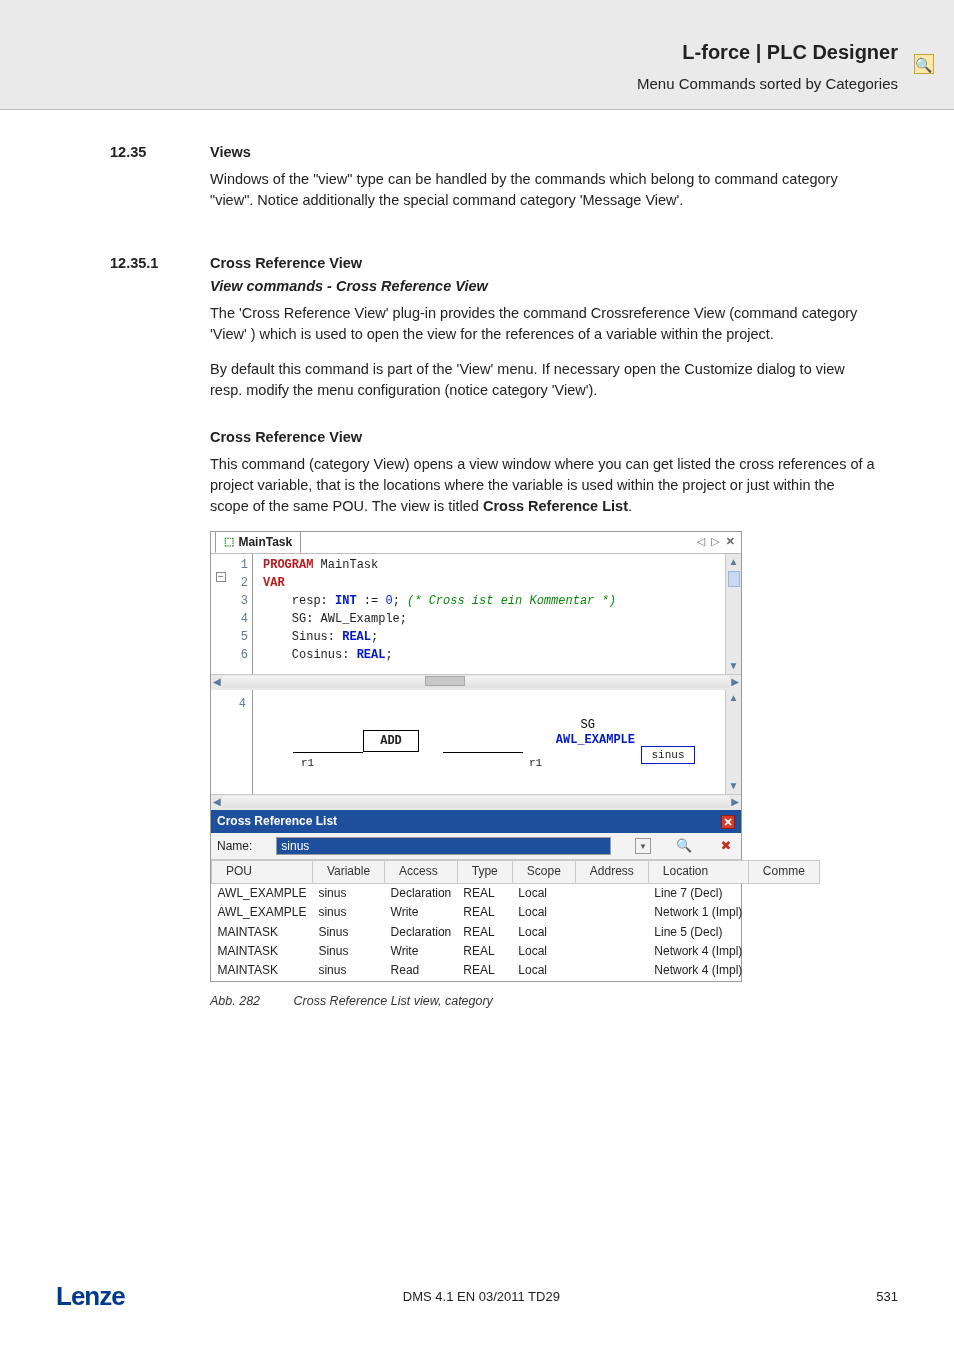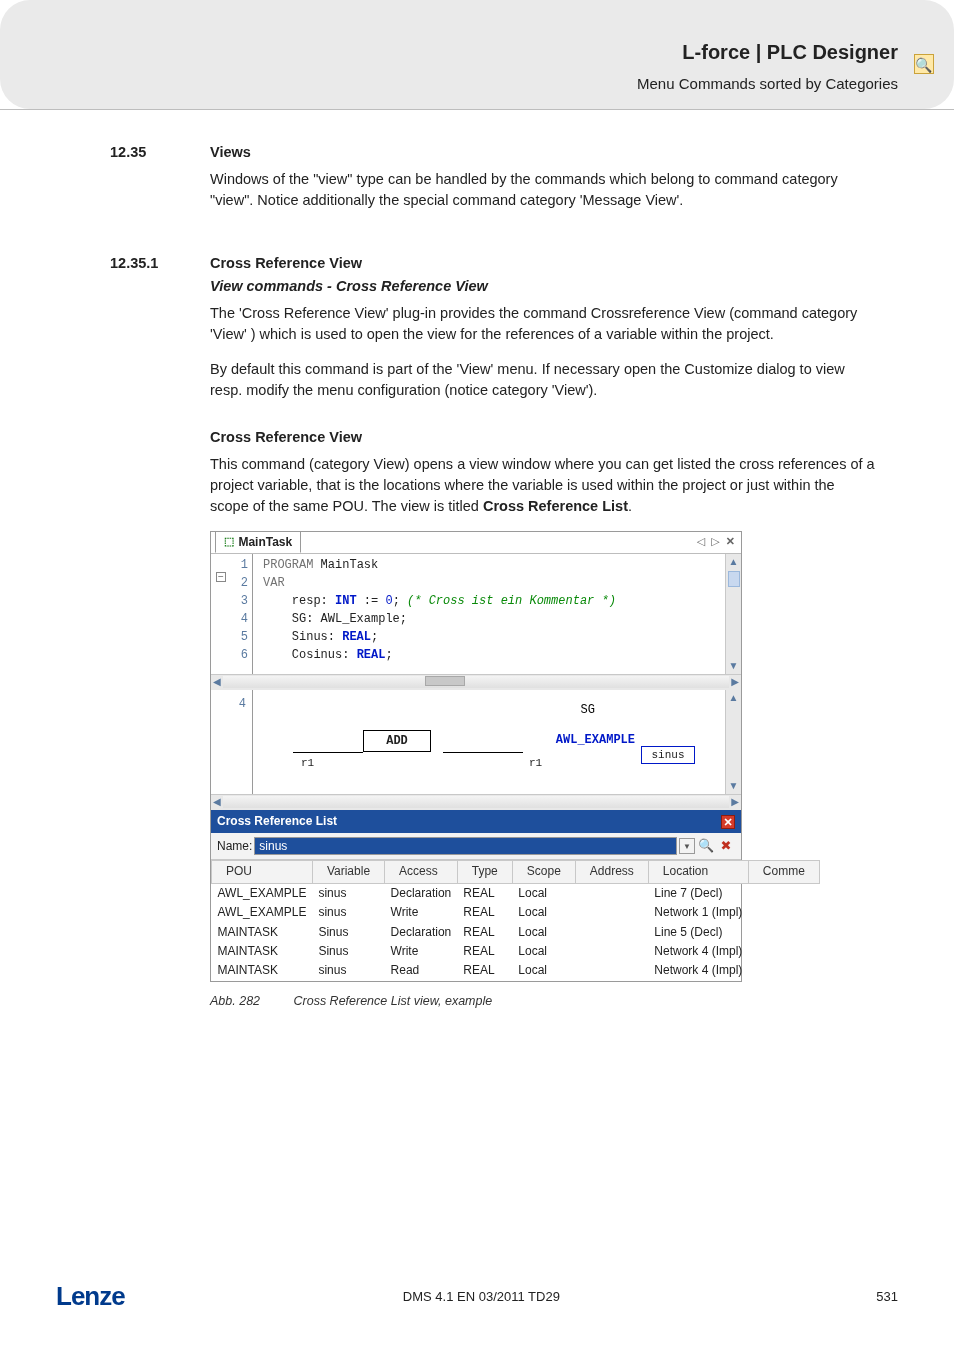--- a/index.html
+++ b/index.html
@@ -15,21 +15,20 @@
     background: #fff;
     width: 100%;
     min-height: 1350px;
     position: relative;
     padding-bottom: 120px;
   }
   .top-band {
     background: #eaeaea;
     padding: 38px 56px 14px 56px;
     text-align: right;
-    border-radius: 30px;
   }
   .top-band .title { font-weight: 700; font-size: 20px; }
   .top-band .sub { font-size: 15px; margin-top: 6px; }
   .top-rule { border: 0; border-top: 1px solid #bdbdbd; margin: 0; }
 
   .content { padding: 26px 78px 10px 110px; }
   .sec-row { display: flex; align-items: baseline; margin-top: 6px; }
   .sec-num { width: 100px; font-weight: 700; font-size: 14.5px; }
   .sec-num-sub { width: 100px; font-weight: 700; font-size: 14.5px; }
   .sec-title { font-weight: 700; font-size: 14.5px; }
@@ -88,21 +87,21 @@
   .gutter div { height: 18px; }
   .code {
     flex: 1;
     font-family: "Courier New", monospace;
     padding: 2px 6px 0 10px;
     white-space: pre;
     line-height: 18px;
     overflow: hidden;
     position: relative;
   }
-  .kw { color: #737373; font-weight: 400; }
+  .kw { color: #b91c1c; font-weight: 700; }
   .kw2 { color: #0018c8; font-weight: 700; }
   .num { color: #0018c8; }
   .cmt { color: #0a8a0a; font-style: italic; }
   .vscroll {
     width: 16px;
     background: #e8e8e8;
     display:flex; flex-direction: column; justify-content: space-between; align-items:center;
     border-left: 1px solid #c8c8c8;
     color:#5a7aa0;
     font-size:10px;
@@ -131,26 +130,26 @@
     color:#5a7aa0;
     font-family:"Courier New",monospace;
     text-align:right;
     padding: 6px 6px 0 0;
   }
   .diagram .diag-body {
     flex:1;
     position: relative;
     font-family: "Courier New", monospace;
   }
-  .sg { position:absolute; top:12px; right:130px; font-size:12px; color:#000;}
+  .sg { position:absolute; top:27px; right:130px; font-size:12px; color:#000;}
   .awl { position:absolute; top:42px; right:90px; color:#0018c8; font-weight:700; font-size:12px;}
   .addbox {
     position:absolute;
     left: 110px; top: 40px;
-    width: 68px; height: 22px;
+    width: 56px; height: 22px;
     border: 1px solid #000;
     text-align:center;
     font-weight:700;
     line-height:20px;
     font-size:12px;
   }
   .wire1 { position:absolute; left: 40px; top: 62px; width:70px; border-top:1px solid #000;}
   .wire1b{ position:absolute; left: 190px; top: 62px; width:80px; border-top:1px solid #000;}
   .r1a { position:absolute; left:48px; top:66px; font-size:11px;}
   .r1b { position:absolute; left:276px; top:66px; font-size:11px;}
@@ -185,21 +184,21 @@
     color:#fff;
     text-align:center;
     line-height:12px;
     font-size:11px;
     font-weight:700;
   }
   .crl-toolbar {
     display:flex;
     align-items:center;
     padding: 4px 6px;
-    gap:2px;
+    gap:24px;
     background:#f3f3f3;
     border-bottom:1px solid #c8c8c8;
   }
   .crl-toolbar input {
     flex:1;
     background:#1e4f9c;
     color:#fff;
     border:1px solid #9a9a9a;
     padding:1px 4px;
     font-family: inherit;
@@ -430,21 +429,21 @@
               <td></td>
               <td>Network 4 (Impl)</td>
               <td></td>
             </tr>
           </tbody>
       </table>
     </div>
 
     <div class="caption">
       <span class="abbr">Abb. 282</span>
-      <span>Cross Reference List view, example</span>
+      <span>Cross Reference List view, category</span>
     </div>
 
   </div>
 
   <div class="footer">
     <div class="logo">Lenze</div>
     <div class="mid">DMS 4.1 EN 03/2011 TD29</div>
     <div class="pg">531</div>
   </div>
 </div>

